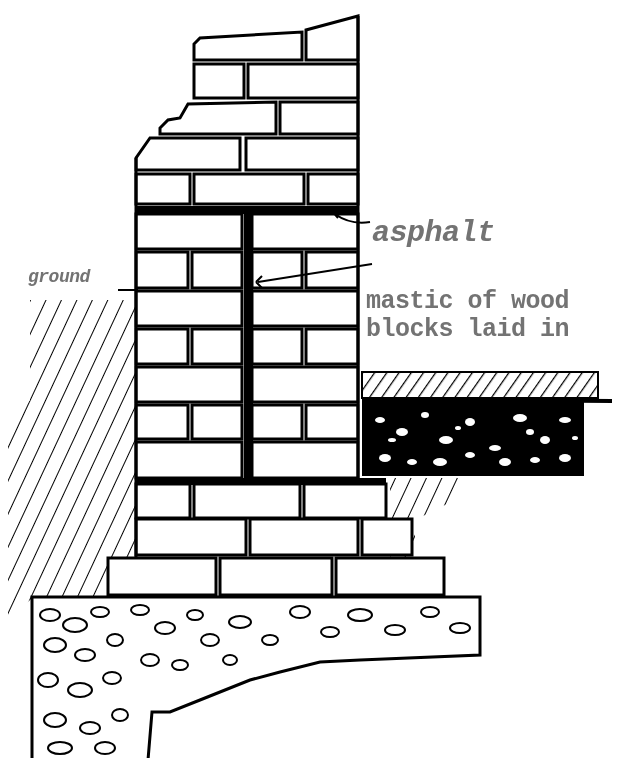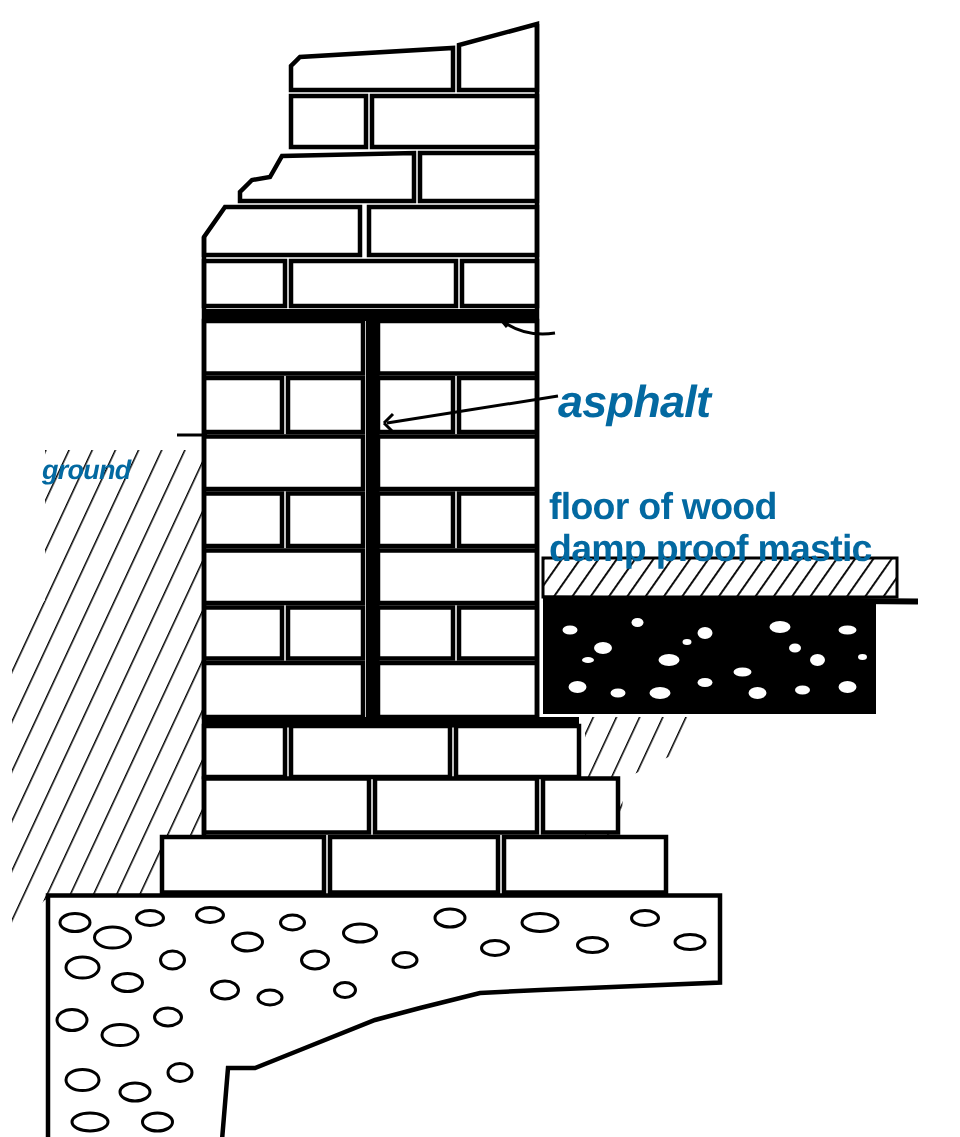--- a/index.html
+++ b/index.html
@@ -1,27 +1,26 @@
 <!DOCTYPE html>
 <html><head>
   <meta charset="utf-8">
   <style>
     html, body { margin: 0; padding: 0; background: #ffffff; }
     body { width: 640px; height: 758px; overflow: hidden; position: relative; }
     #stage { position: absolute; left: 0; top: 0; width: 640px; height: 758px; }
     svg { position: absolute; left: 0; top: 0; }
     .label {
       position: absolute;
-      font-family: Liberation Sans, sans-serif;
-      color: #0369a1;
+      font-family: Liberation Mono, monospace;
+      color: #737373;
       font-weight: bold;
       letter-spacing: -0.5px;
       line-height: 1;
       white-space: nowrap;
-      margin-top: 36px;
     }
     #lbl-asphalt { left: 372px; top: 218px; font-size: 30px; font-style: italic; }
     #lbl-ground { left: 28px; top: 268px; font-size: 18px; font-style: italic; }
     #lbl-floor { left: 366px; top: 288px; font-size: 25px; line-height: 28px; }
   </style>
 </head>
 <body>
 
 <div id="stage">
   <svg width="640" height="758" viewBox="0 0 640 758">
@@ -186,16 +185,16 @@
       <path d="M333 212 L340 208 M333 212 L338 218"></path>
       <path d="M372 264 L258 282"></path>
       <path d="M256 282 L262 276 M256 282 L262 288"></path>
       <line x1="118" y1="290" x2="138" y2="290"></line>
     </g>
   </svg>
 
   <div class="label" id="lbl-asphalt">asphalt</div>
   <div class="label" id="lbl-ground">ground</div>
   <div class="label" id="lbl-floor">
-    <div>floor of wood</div>
-    <div>damp proof mastic</div>
+    <div>mastic of wood</div>
+    <div>blocks laid in</div>
   </div>
 </div>
 
 </body></html>

